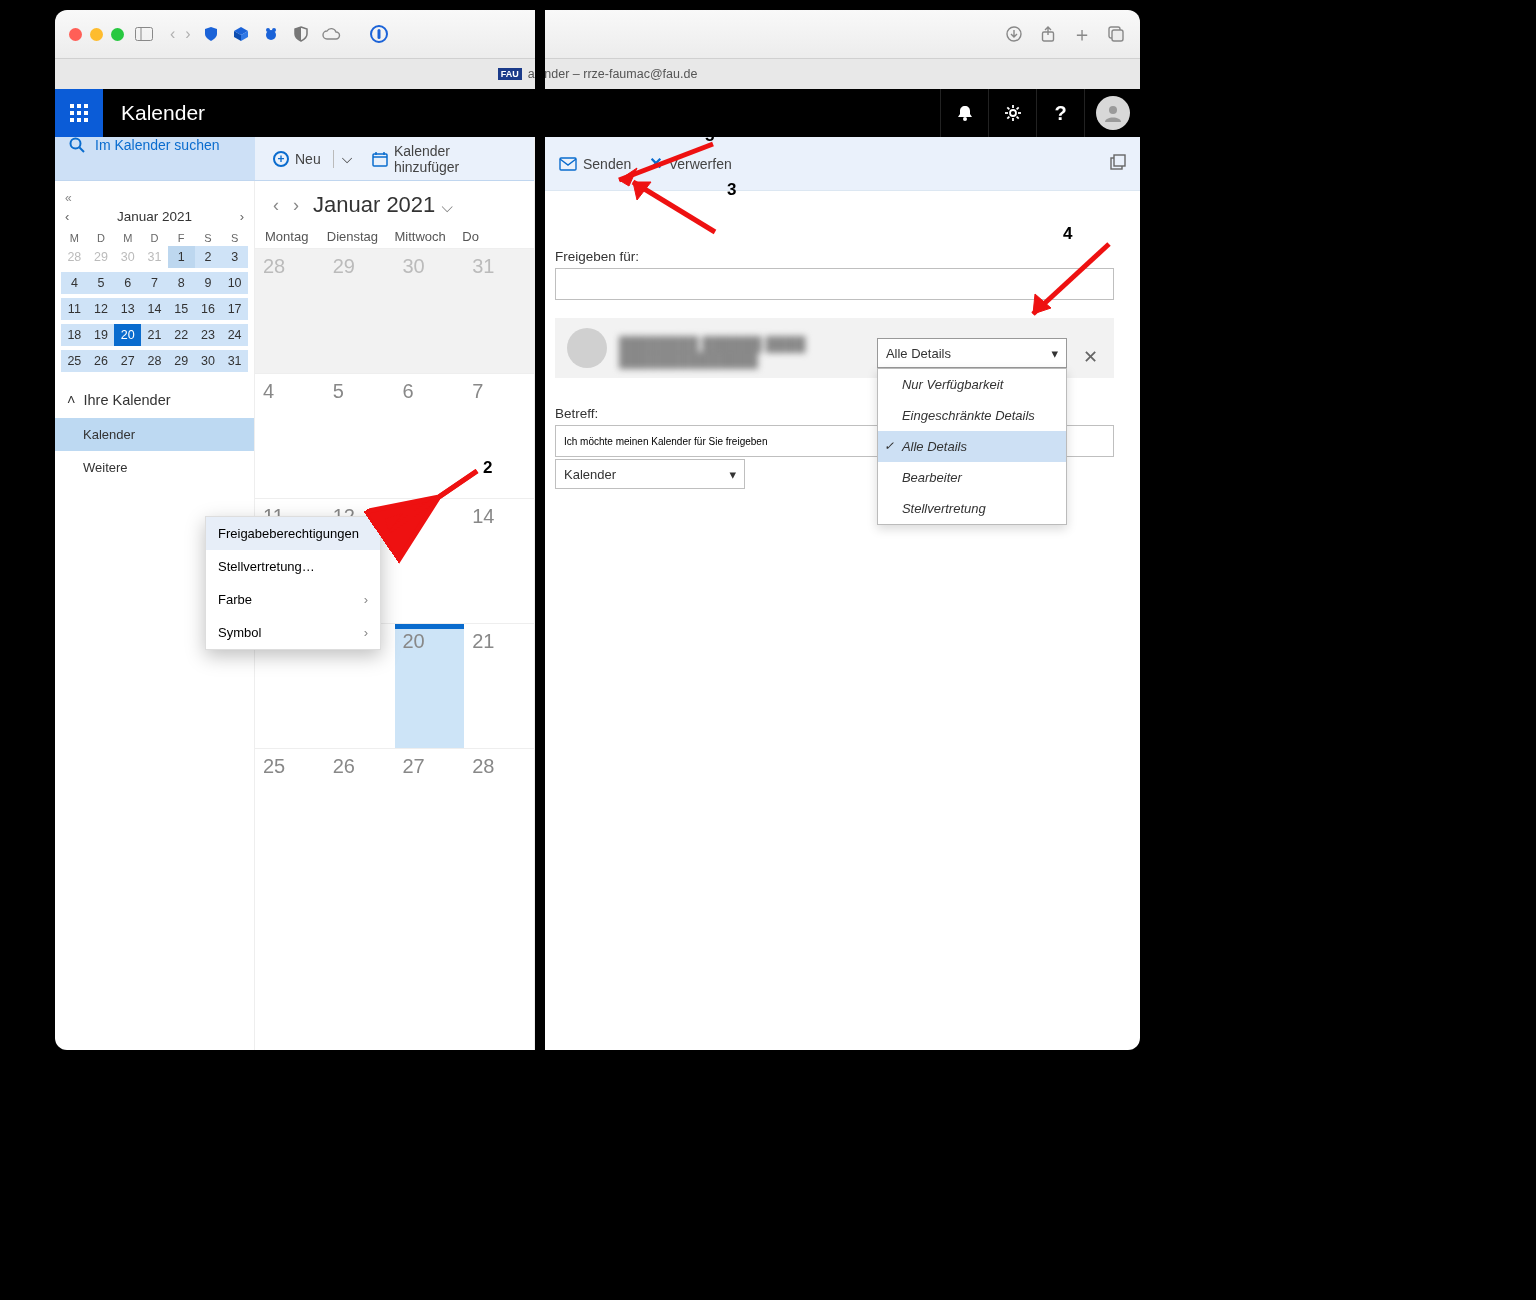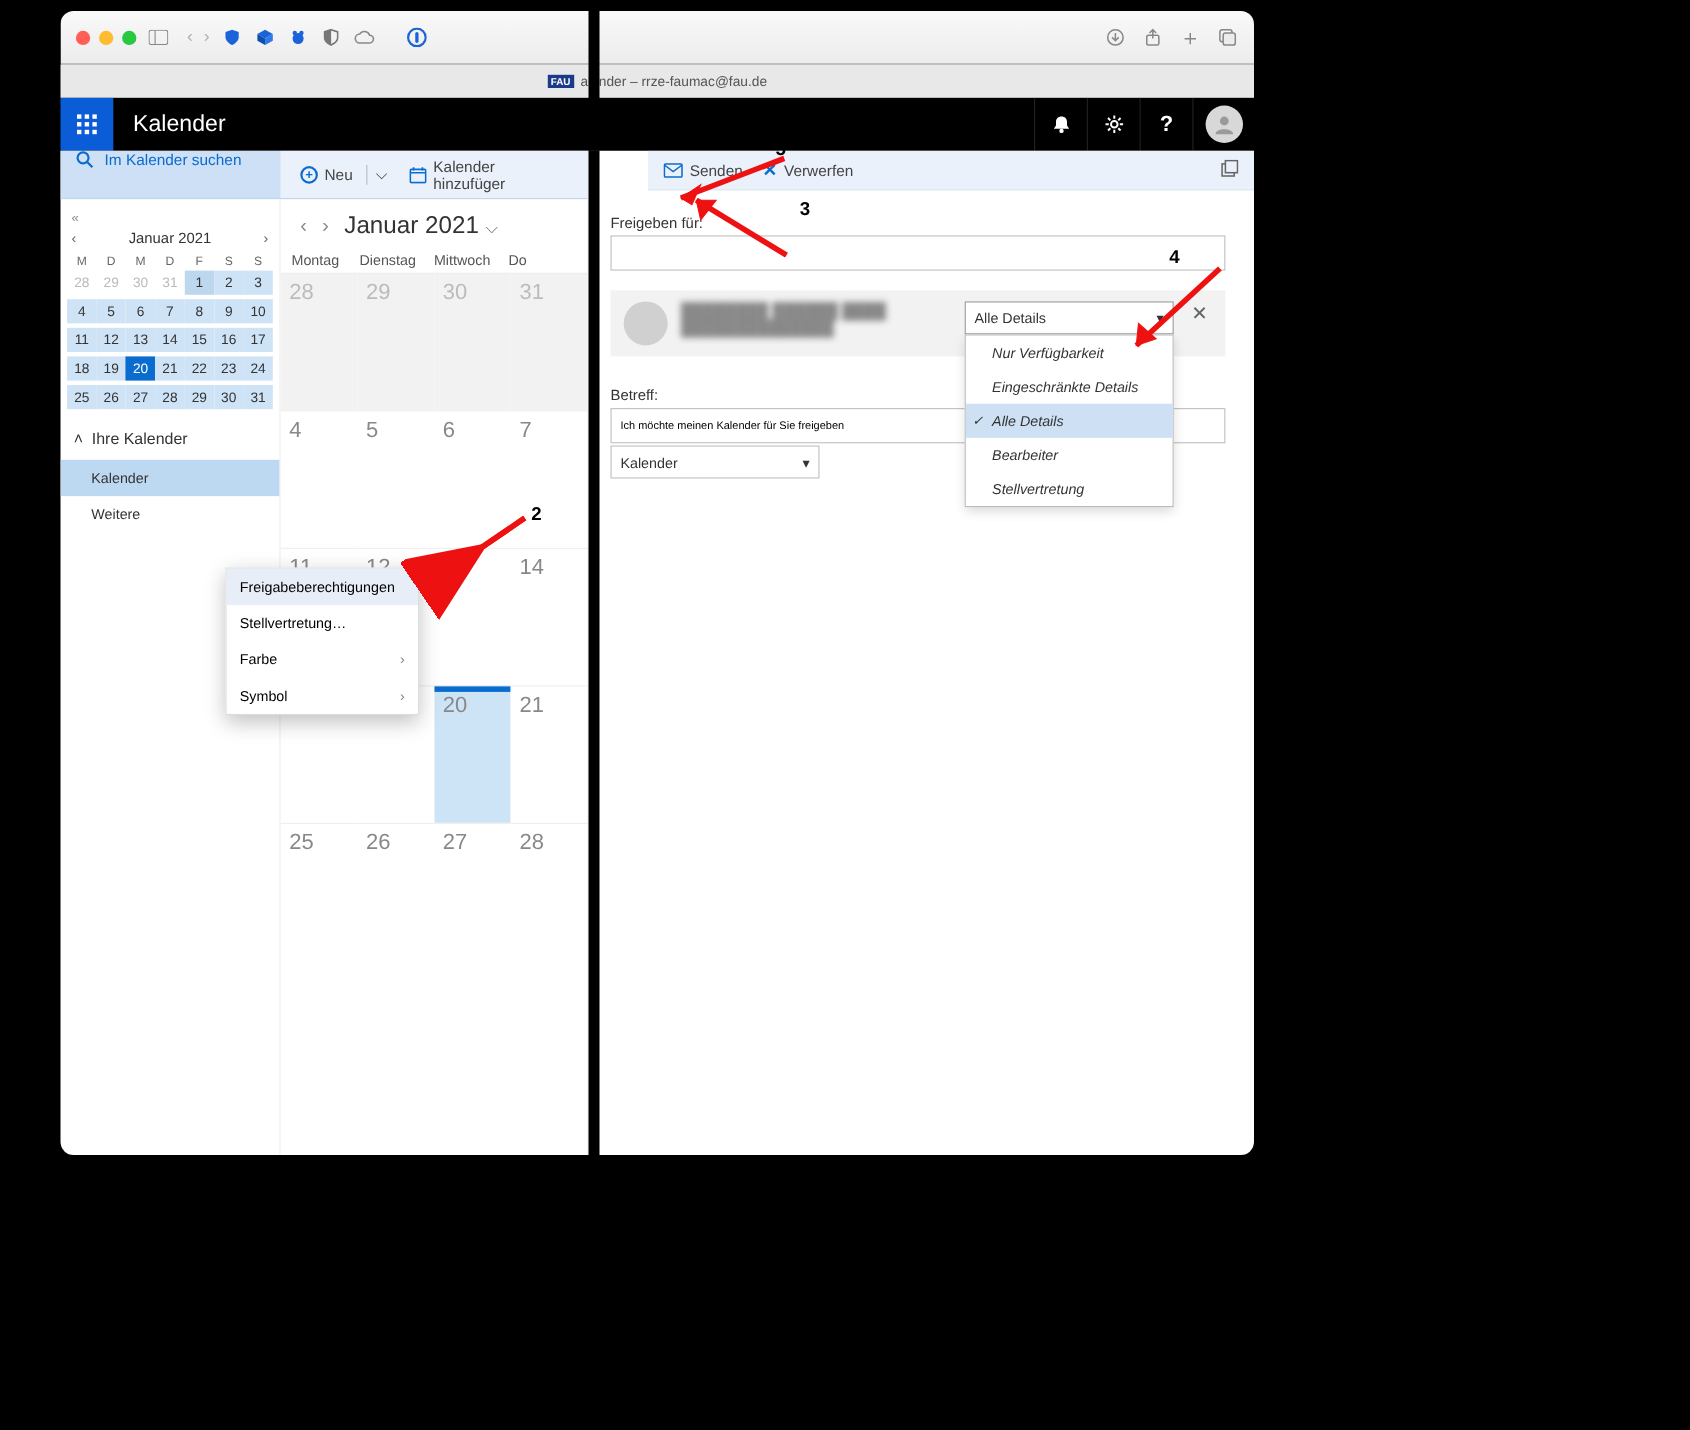--- a/index.html
+++ b/index.html
@@ -66,26 +66,26 @@
   .dow-row{display:grid; grid-template-columns:repeat(4,1fr); font-size:13px; color:#555; padding:0 4px 4px;}
   .dow-row span:first-child{padding-left:6px;}
   .mgrid{display:grid; grid-template-columns:repeat(4,1fr); grid-auto-rows:125px;}
   .mcell{border-top:1px solid #eee; padding:6px 8px; font-size:20px; color:#888; font-weight:300; position:relative;}
   .mcell.out{background:#f2f2f2; color:#bbb;}
   .mcell.today{background:#cde4f7;}
   .mcell.today::before{content:""; position:absolute; top:0; left:0; right:0; height:5px; background:#0a6cce;}
 
   
   .right-col{position:absolute; left:490px; right:0; top:0; bottom:0;}
-  .share-cmd{height:36px; background:#eaf1fb; display:flex; align-items:center; gap:18px; padding:0 14px; font-size:14px; color:#444; border-bottom:1px solid #dce7f2;margin-left:44px;}
+  .share-cmd{height:54px; background:#eaf1fb; display:flex; align-items:center; gap:18px; padding:0 14px; font-size:14px; color:#444; border-bottom:1px solid #dce7f2;}
   .share-cmd .right-ico{margin-left:auto; color:#666;}
-  .share-body{padding:18px 26px 0 10px; font-size:14px; color:#333; position:relative;}
+  .share-body{padding:18px 26px 0 10px; font-size:14px; color:#333; position:relative;margin-top:36px;}
   .fld-label{font-size:13.5px; margin:4px 0 4px;}
   .txt-input{width:100%; border:1px solid #bfbfbf; height:32px; padding:0 8px; font-size:10px;}
-  .recipient{margin-top:18px; background:#f2f2f2; padding:10px 12px; display:flex; align-items:flex-start; gap:12px; position:relative;}
+  .recipient{margin-top:18px; background:#f2f2f2; padding:10px 12px; display:flex; align-items:flex-end; gap:12px; position:relative;}
   .recip-av{width:40px;height:40px;border-radius:50%;background:#d0d0d0;}
   .recip-txt{flex:1; filter:blur(3px); color:#888;}
   .perm-select{width:190px; height:30px; border:1px solid #999; background:#fff; display:flex; align-items:center; justify-content:space-between; padding:0 8px; font-size:13px;}
   .recip-x{color:#666; font-size:18px; padding:0 4px; cursor:pointer;}
   .dropdown{position:absolute; top:30px; left:0; width:190px; background:#fff; border:1px solid #bbb; box-shadow:0 4px 10px rgba(0,0,0,.15); z-index:5;}
   .dropdown div{padding:8px 10px 8px 24px; font-size:13px; position:relative;font-style:italic;}
   .dropdown div.sel{background:#cde0f4;}
   .dropdown div.sel::before{content:"✓"; position:absolute; left:6px; top:8px; font-size:12px;}
   .perm-wrap{position:relative; z-index:10;}
   .cal-select{width:190px; height:30px; border:1px solid #bfbfbf; display:flex; align-items:center; justify-content:space-between; padding:0 8px; font-size:13px; margin-top:2px;}

